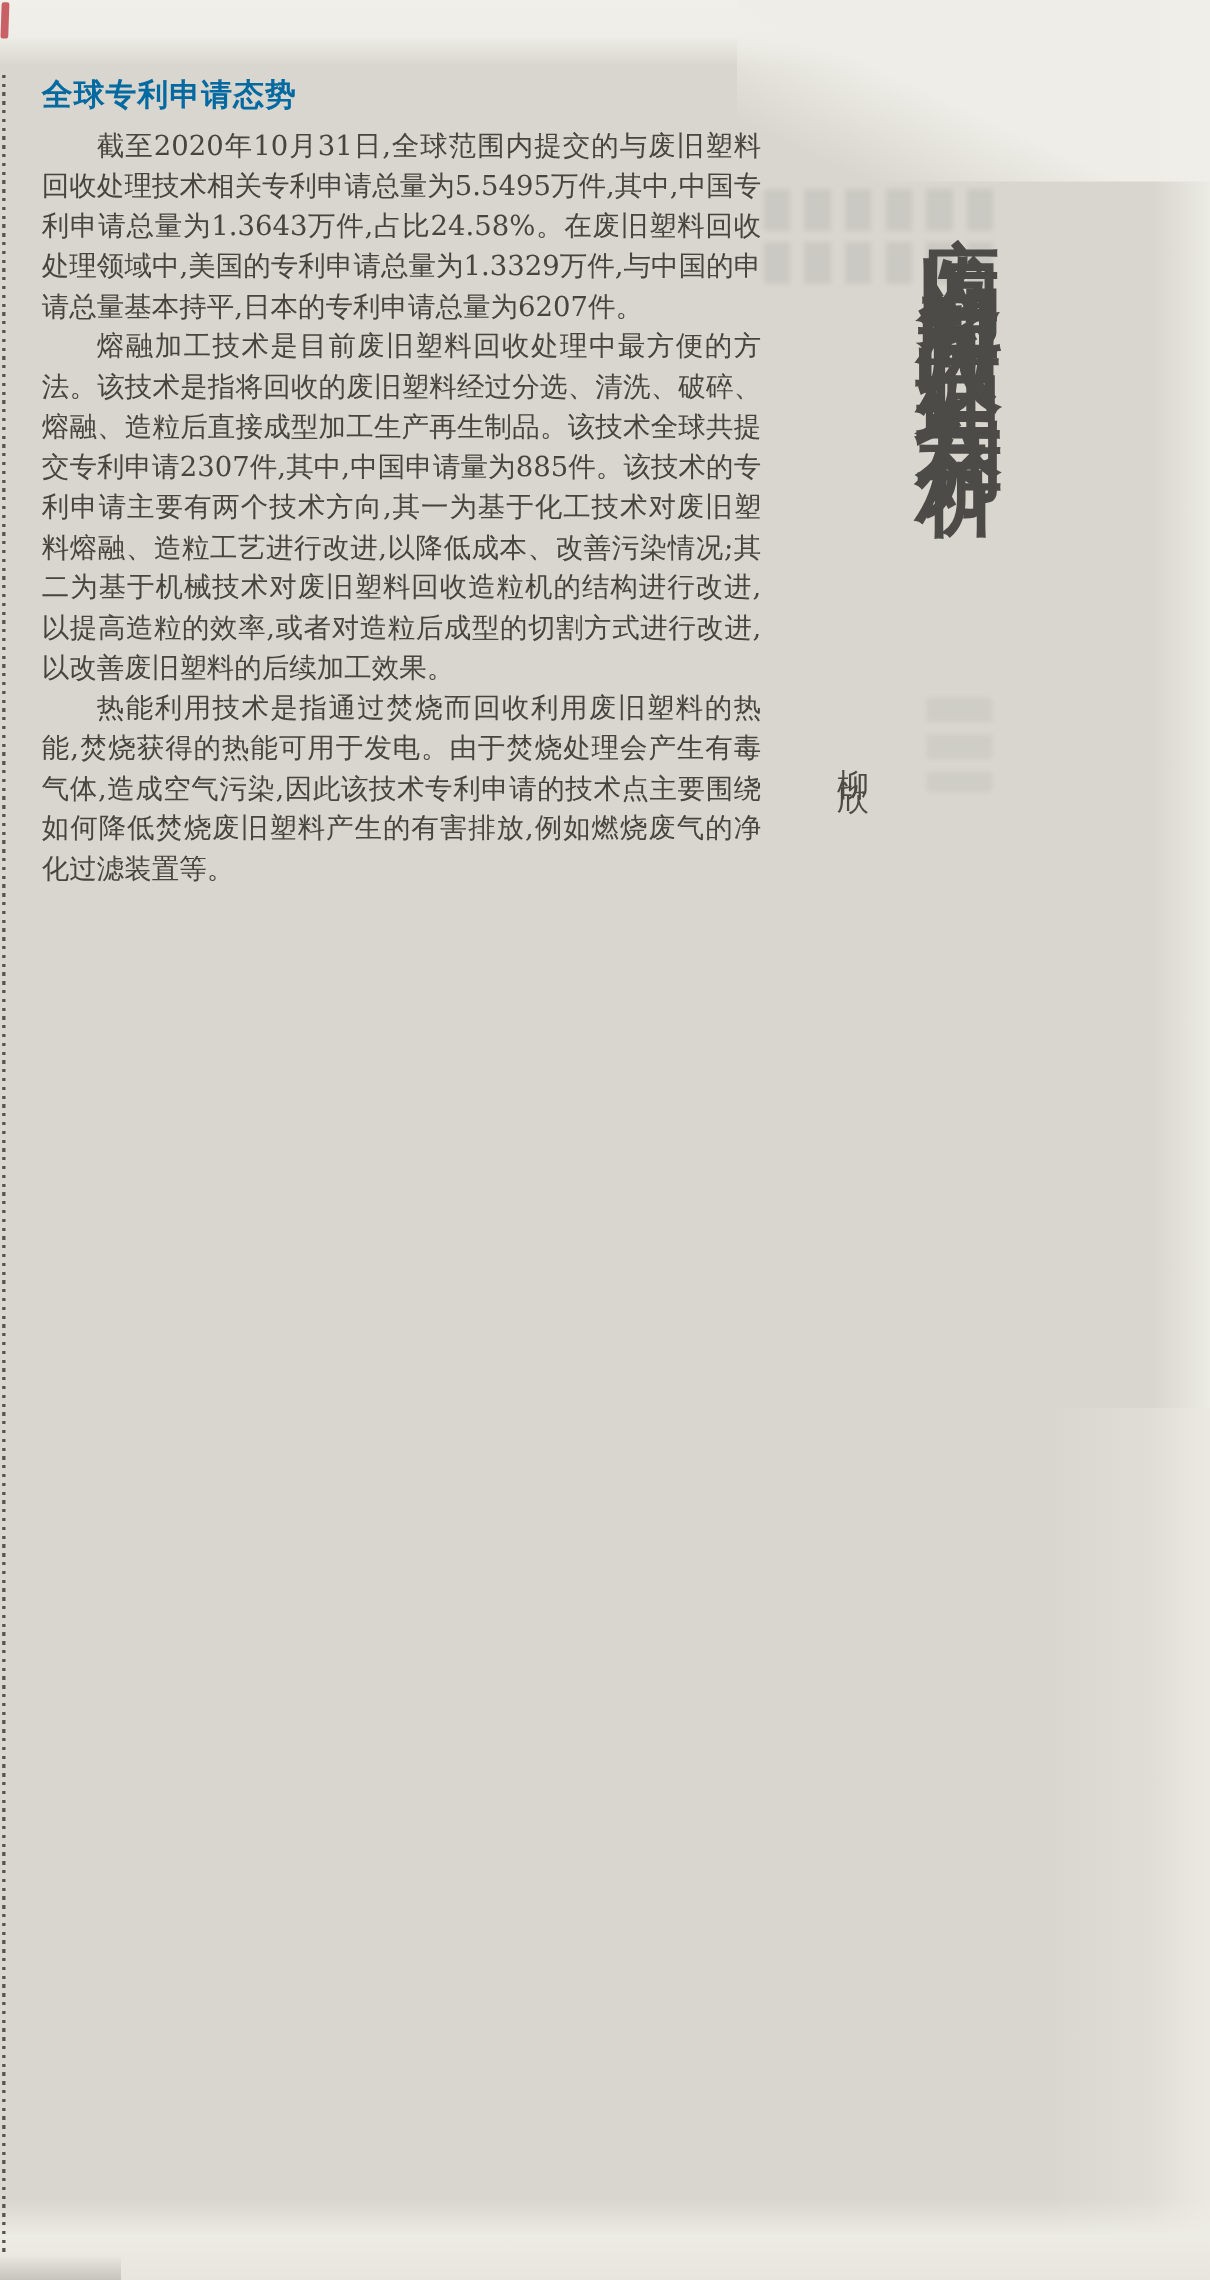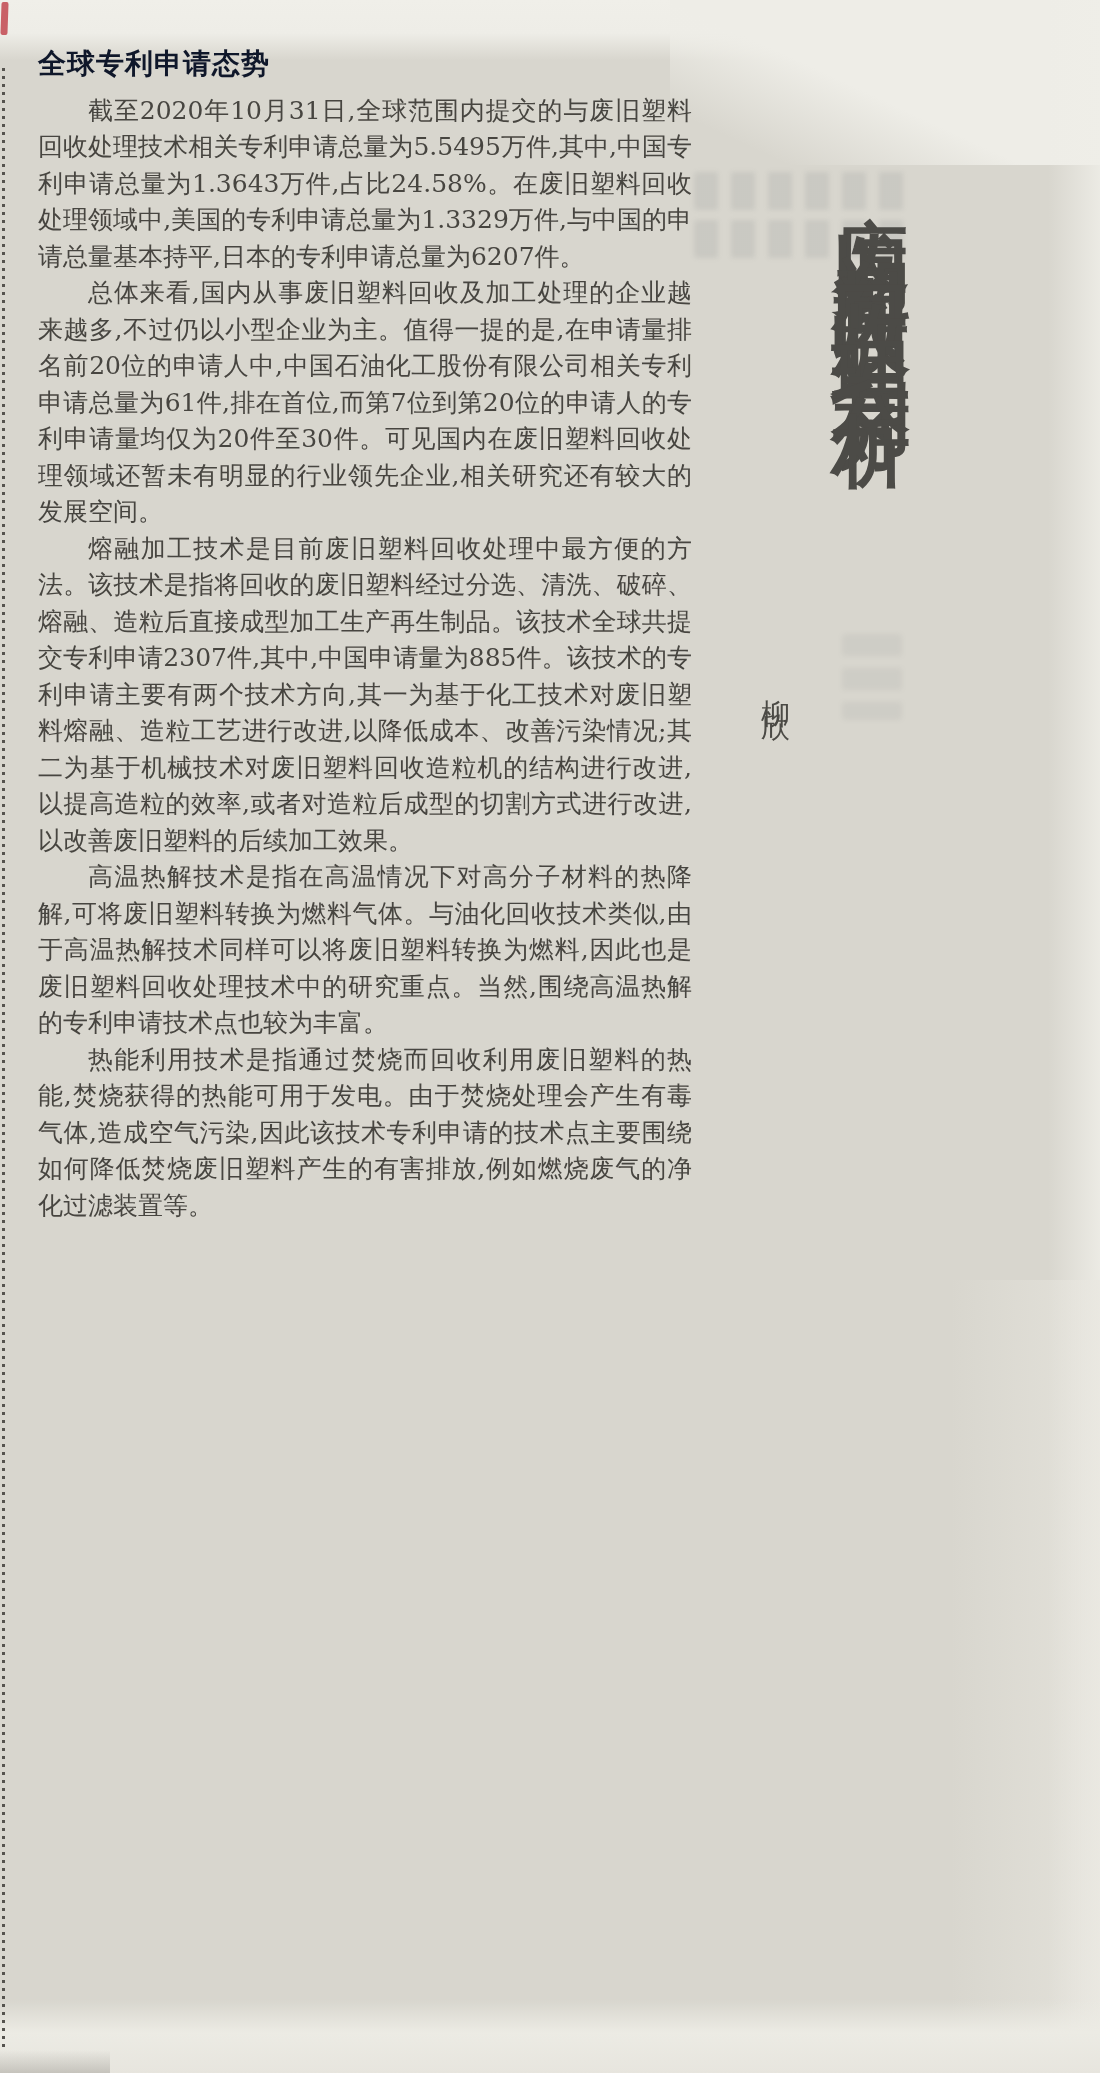--- a/index.html
+++ b/index.html
@@ -37,22 +37,22 @@
   
   .article-flow{
     position:absolute;left:38px;top:46px;width:916px;
     font-size:25px;line-height:36.5px;color:#474540;
     text-align:justify;text-justify:inter-ideograph;
   }
   .title-spacer{float:right;width:262px;height:1385px;}
   .article-flow p{margin:0;text-indent:2em;}
   .section-heading{
     font-family:"DejaVu Sans","Liberation Sans",sans-serif;
-    font-weight:bold;font-size:28px;color:#0f172a;
-    margin:0 0 10px 0;letter-spacing:1px;text-indent:0;
+    font-weight:bold;font-size:28px;color:#0369a1;
+    margin:22px 0 10px 0;letter-spacing:1px;text-indent:0;
   }
   
   .vertical-title{
     position:absolute;left:826px;top:152px;
     writing-mode:vertical-rl;text-orientation:upright;
     font-family:"DejaVu Serif","Liberation Serif",serif;
     font-size:78px;line-height:1.18;letter-spacing:18px;
     font-weight:600;color:#4c4b47;white-space:nowrap;
   }
   .vertical-author{
@@ -76,22 +76,20 @@
 <div class="ghost ghost-b"></div>
 <div class="ghost ghost-c"></div>
 
 <div class="article-flow">
   <div class="title-spacer"></div>
 
 
   <div class="section-heading">全球专利申请态势</div>
   <p>截至2020年10月31日,全球范围内提交的与废旧塑料回收处理技术相关专利申请总量为5.5495万件,其中,中国专利申请总量为1.3643万件,占比24.58%。在废旧塑料回收处理领域中,美国的专利申请总量为1.3329万件,与中国的申请总量基本持平,日本的专利申请总量为6207件。</p>
 
-  <p>总体来看,国内从事废旧塑料回收及加工处理的企业越来越多,不过仍以小型企业为主。值得一提的是,在申请量排名前20位的申请人中,中国石油化工股份有限公司相关专利申请总量为61件,排在首位,而第7位到第20位的申请人的专利申请量均仅为20件至30件。可见国内在废旧塑料回收处理领域还暂未有明显的行业领先企业,相关研究还有较大的发展空间。</p>
 
   <p>熔融加工技术是目前废旧塑料回收处理中最方便的方法。该技术是指将回收的废旧塑料经过分选、清洗、破碎、熔融、造粒后直接成型加工生产再生制品。该技术全球共提交专利申请2307件,其中,中国申请量为885件。该技术的专利申请主要有两个技术方向,其一为基于化工技术对废旧塑料熔融、造粒工艺进行改进,以降低成本、改善污染情况;其二为基于机械技术对废旧塑料回收造粒机的结构进行改进,以提高造粒的效率,或者对造粒后成型的切割方式进行改进,以改善废旧塑料的后续加工效果。</p>
-  <p>高温热解技术是指在高温情况下对高分子材料的热降解,可将废旧塑料转换为燃料气体。与油化回收技术类似,由于高温热解技术同样可以将废旧塑料转换为燃料,因此也是废旧塑料回收处理技术中的研究重点。当然,围绕高温热解的专利申请技术点也较为丰富。</p>
   <p>热能利用技术是指通过焚烧而回收利用废旧塑料的热能,焚烧获得的热能可用于发电。由于焚烧处理会产生有毒气体,造成空气污染,因此该技术专利申请的技术点主要围绕如何降低焚烧废旧塑料产生的有害排放,例如燃烧废气的净化过滤装置等。</p>
 
 </div>
 
 <div class="vertical-title">废旧塑料回收处理专利分析</div>
 <div class="vertical-author">柳欣</div>
 
 </body></html>

